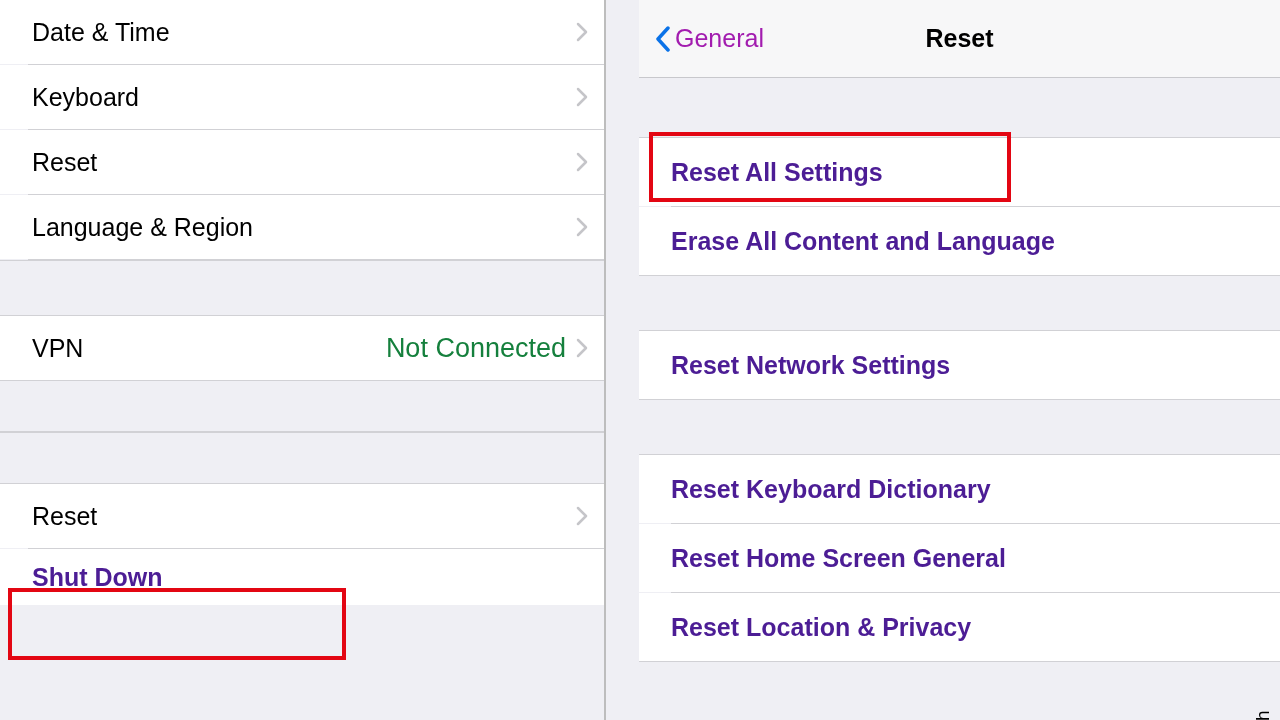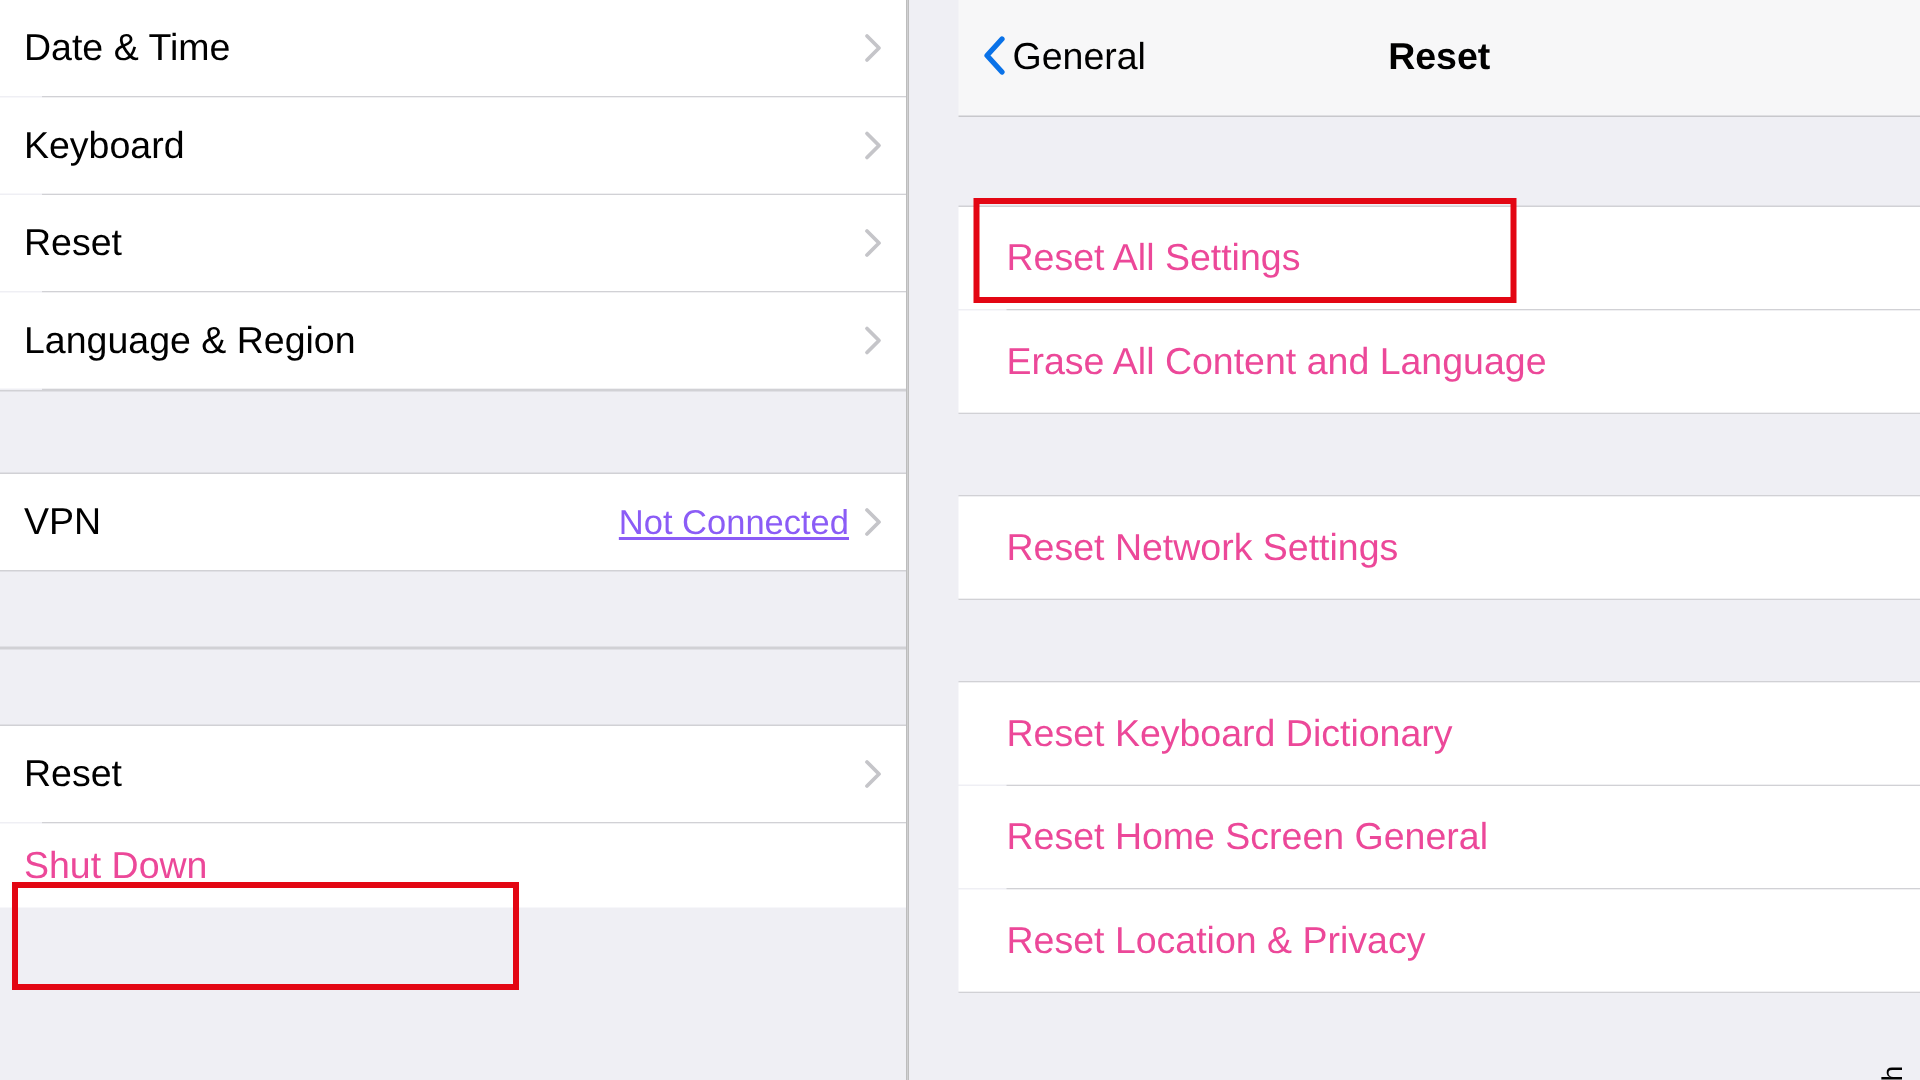--- a/index.html
+++ b/index.html
@@ -28,34 +28,33 @@
     flex: 1;
     background: #efeff4;
     display: flex;
     flex-direction: column;
     position: relative;
   }
   .row {
     background: #fff;
     display: flex;
     align-items: center;
-    padding: 0 16px 0 16px;
+    padding: 0 16px 0 32px;
     height: 64px;
     font-size: 25px;
     color: #000;
     position: relative;
     cursor: pointer;
   }
-  .row.blue { color: #ec4899; }
+  .row.blue { color: #4c1d95; font-weight: bold; }
   .row .label { flex: 1; }
   .row .value {
-    color: #8b5cf6;
-    font-size: 23px;
+    color: #15803d;
+    font-size: 27px;
     margin-right: 10px;
-    text-decoration: underline;
   }
   .chevron {
     color: #c5c5c9;
     display: inline-flex;
     align-items: center;
   }
   .separator {
     height: 1px;
     background: #d1d1d5;
     margin-left: 28px;
@@ -73,21 +72,22 @@
     height: 78px;
     background: #f7f7f8;
     border-bottom: 1px solid #c8c8cc;
     display: flex;
     align-items: center;
     position: relative;
     padding: 0 16px;
   }
   .back-btn {
     display: flex;
-    color: #000000;
+    align-items: center;
+    color: #a21caf;
     font-size: 25px;
     cursor: pointer;
     position: absolute;
     left: 16px;
   }
   .back-btn .back-chevron {
     margin-right: 4px;
     display: inline-flex;
   }
   .header-title {

